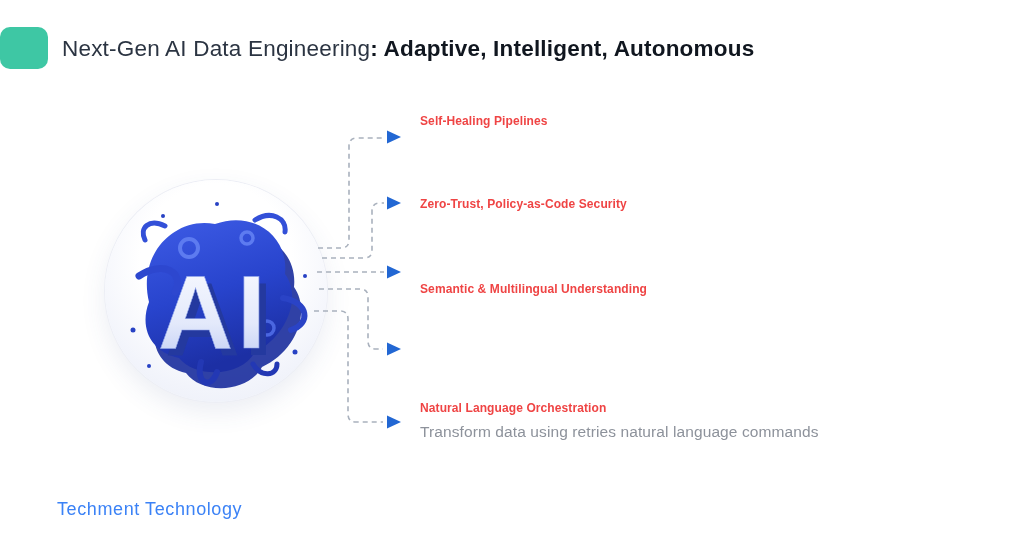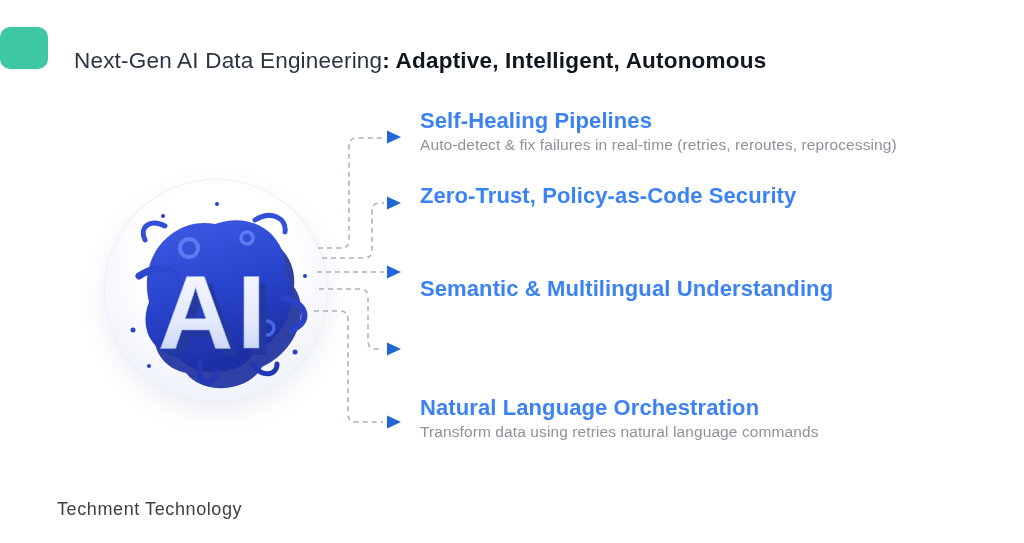--- a/index.html
+++ b/index.html
@@ -16,21 +16,21 @@
   .accent-square {
     position: absolute;
     left: 0; top: 27px;
     width: 48px; height: 42px;
     border-radius: 10px;
     background: #3ec7a4;
   }
   .title {
     position: absolute;
     left: 62px; top: 33px;
-    margin: 12px;
+    margin: 0;
     font-size: 22.5px;
     line-height: 32px;
     font-weight: 500;
     letter-spacing: 0.2px;
     color: #2b3442;
     white-space: nowrap;
   }
   .title .bold { font-weight: 800; color: #10161f; }
 
   
@@ -52,45 +52,45 @@
     pointer-events: none;
   }
 
   
   .feature {
     position: absolute;
     left: 420px;
     width: 520px;
   }
   .f-title {
-    font-size: 22px;
+    font-size: 12px;
     line-height: 24px;
     font-weight: 700;
-    color: #3b82f6;
+    color: #ef4444;
     letter-spacing: 0.1px;
     white-space: nowrap;
   }
   .f-desc {
     margin-top: 1px;
     font-size: 15.5px;
     line-height: 22px;
     font-weight: 400;
     color: #8d929b;
     letter-spacing: 0.1px;
     white-space: nowrap;
   }
 
   
   .brand {
     position: absolute;
     left: 57px; top: 499px;
     font-size: 18px;
     font-weight: 500;
     letter-spacing: 0.6px;
-    color: #404040;
+    color: #3b82f6;
     white-space: nowrap;
   }
 </style>
 </head>
 <body>
 
 <div class="stage">
 
   <div class="accent-square"></div>
   <h1 class="title"><span>Next-Gen AI Data Engineering</span><span class="bold">: Adaptive, Intelligent, Autonomous</span></h1>
@@ -149,23 +149,22 @@
       <path d="M387,130.5 L387,143.5 L401,137 Z"></path>
       <path d="M387,196.5 L387,209.5 L401,203 Z"></path>
       <path d="M387,265.5 L387,278.5 L401,272 Z"></path>
       <path d="M387,342.5 L387,355.5 L401,349 Z"></path>
       <path d="M387,415.5 L387,428.5 L401,422 Z"></path>
     </g>
   </svg>
 
   <div class="feature" style="top:109px">
     <div class="f-title">Self-Healing Pipelines</div>
-    <div class="f-desc">Auto-detect &amp; fix failures in real-time (retries, reroutes, reprocessing)</div>
   </div>
-  <div class="feature" style="top:184px">
+  <div class="feature" style="top:192px">
     <div class="f-title">Zero-Trust, Policy-as-Code Security</div>
   </div>
   <div class="feature" style="top:277px">
     <div class="f-title">Semantic &amp; Multilingual Understanding</div>
   </div>
   <div class="feature" style="top:396px">
     <div class="f-title">Natural Language Orchestration</div>
     <div class="f-desc">Transform data using retries natural language commands</div>
   </div>
 

